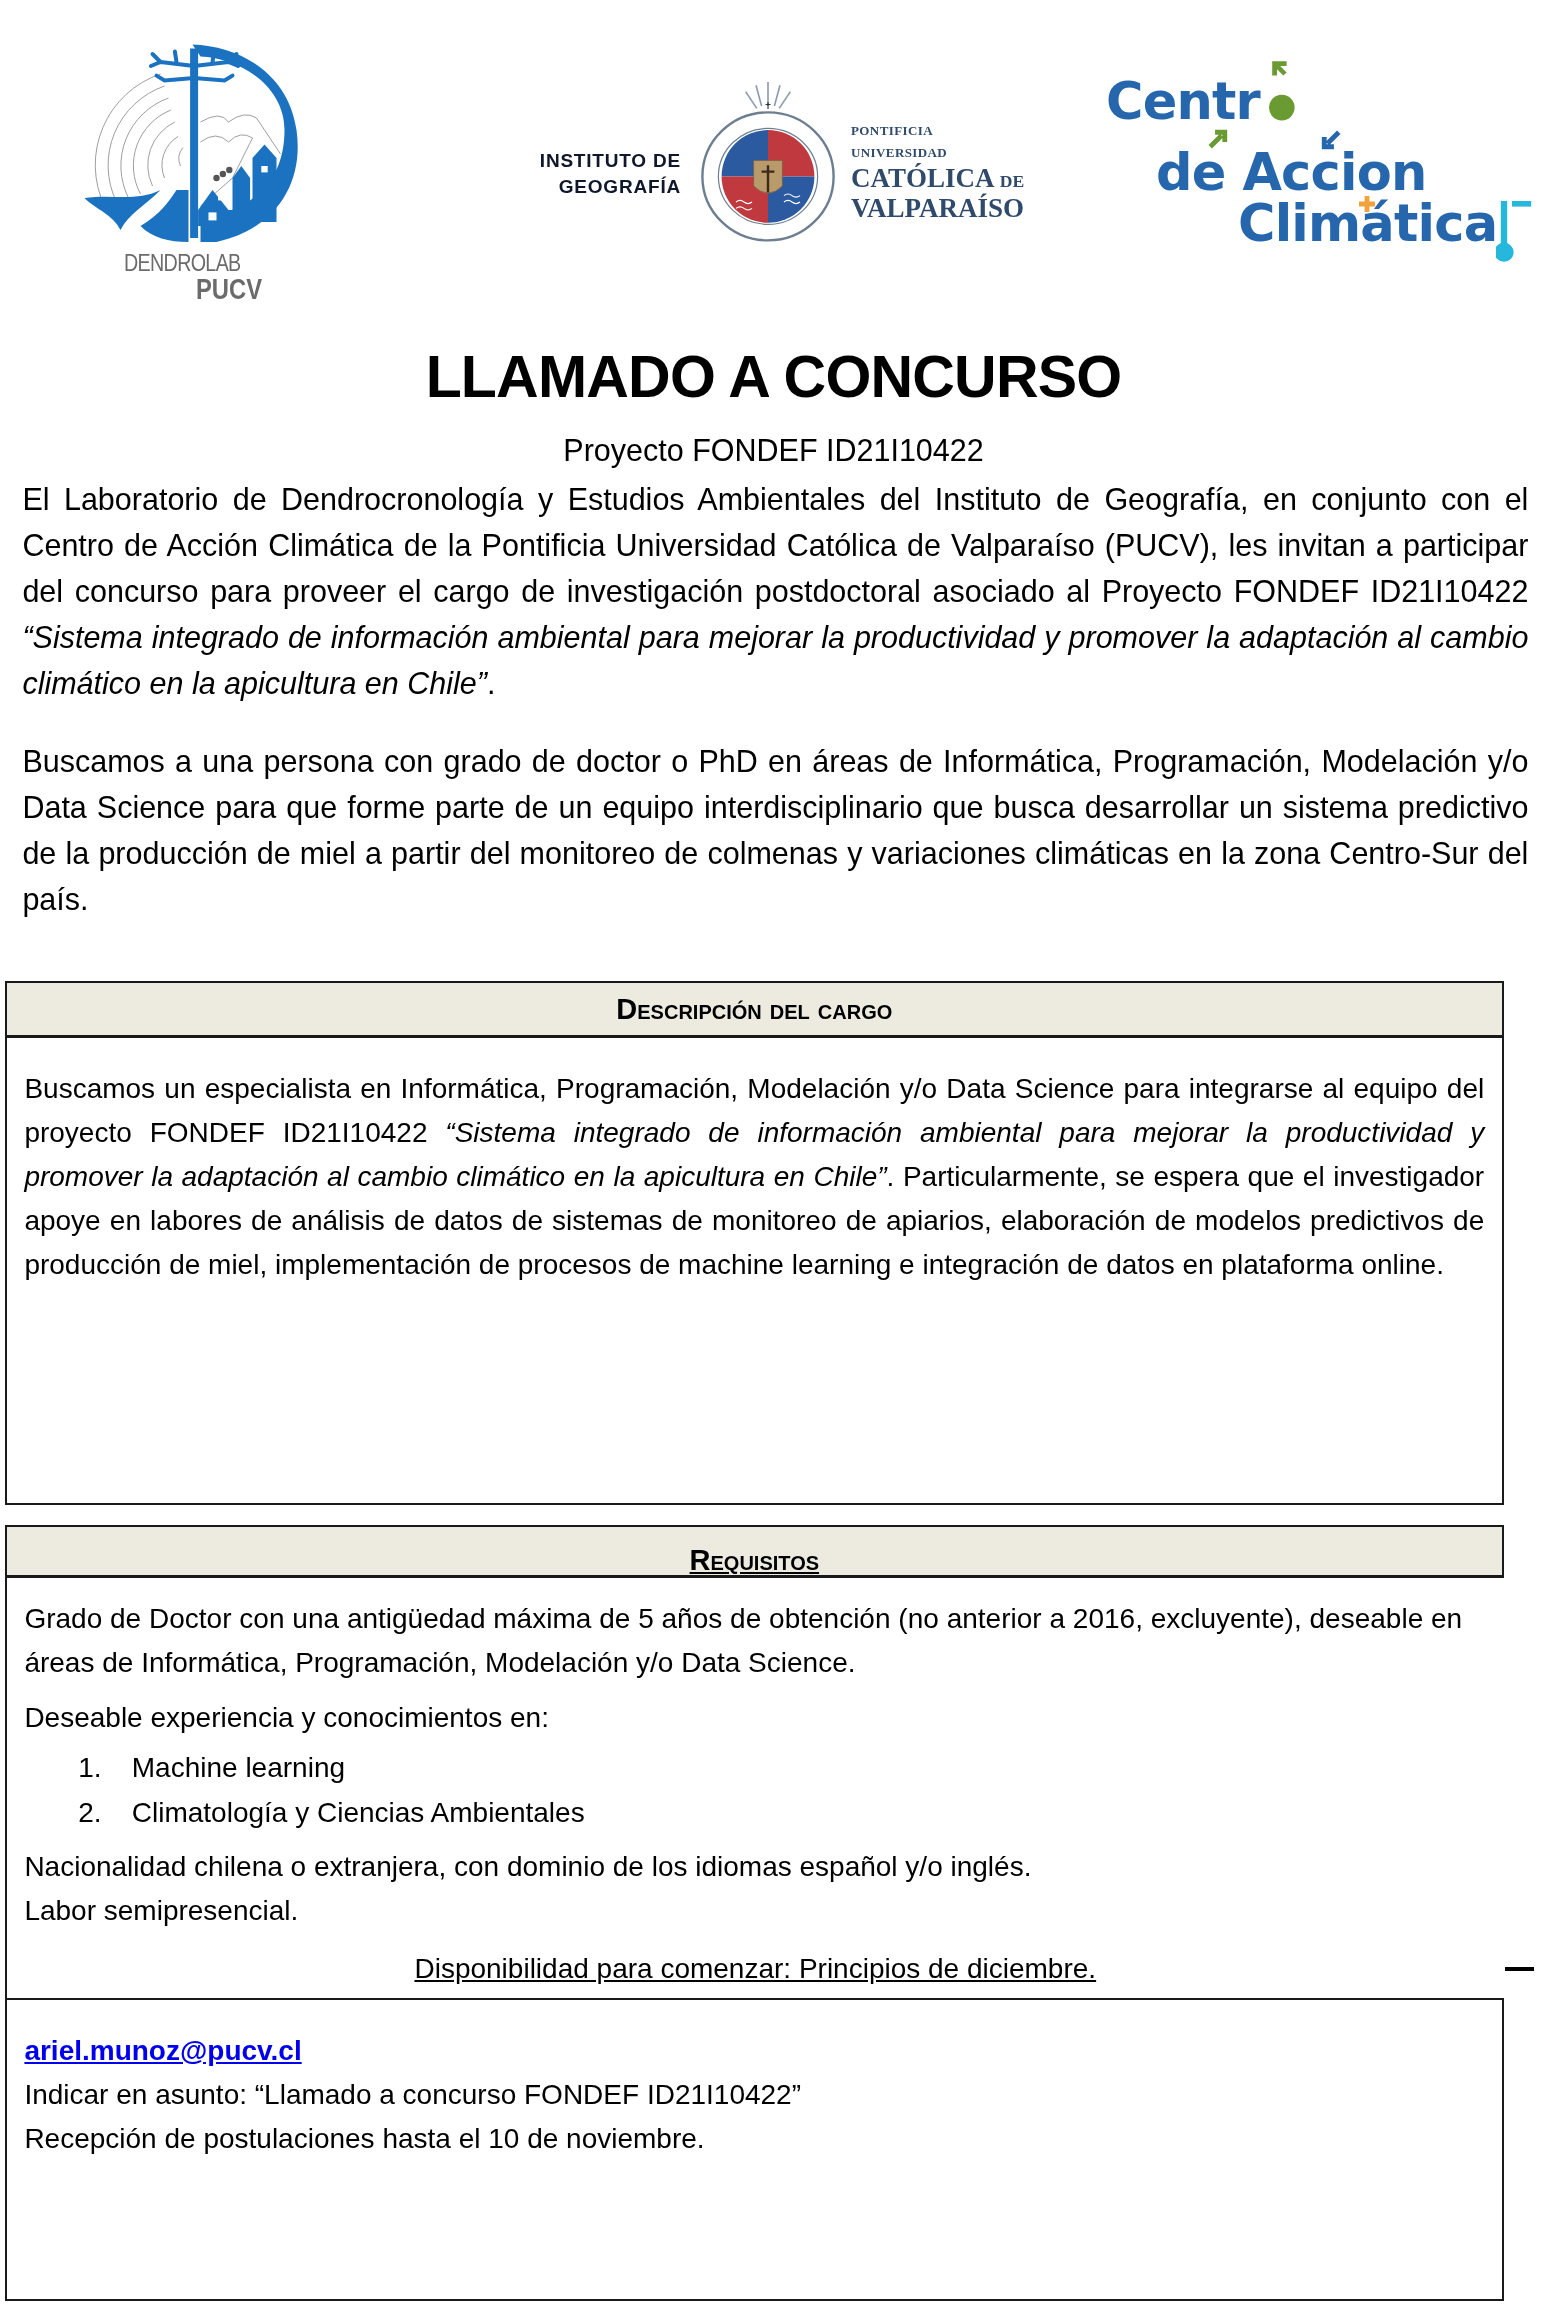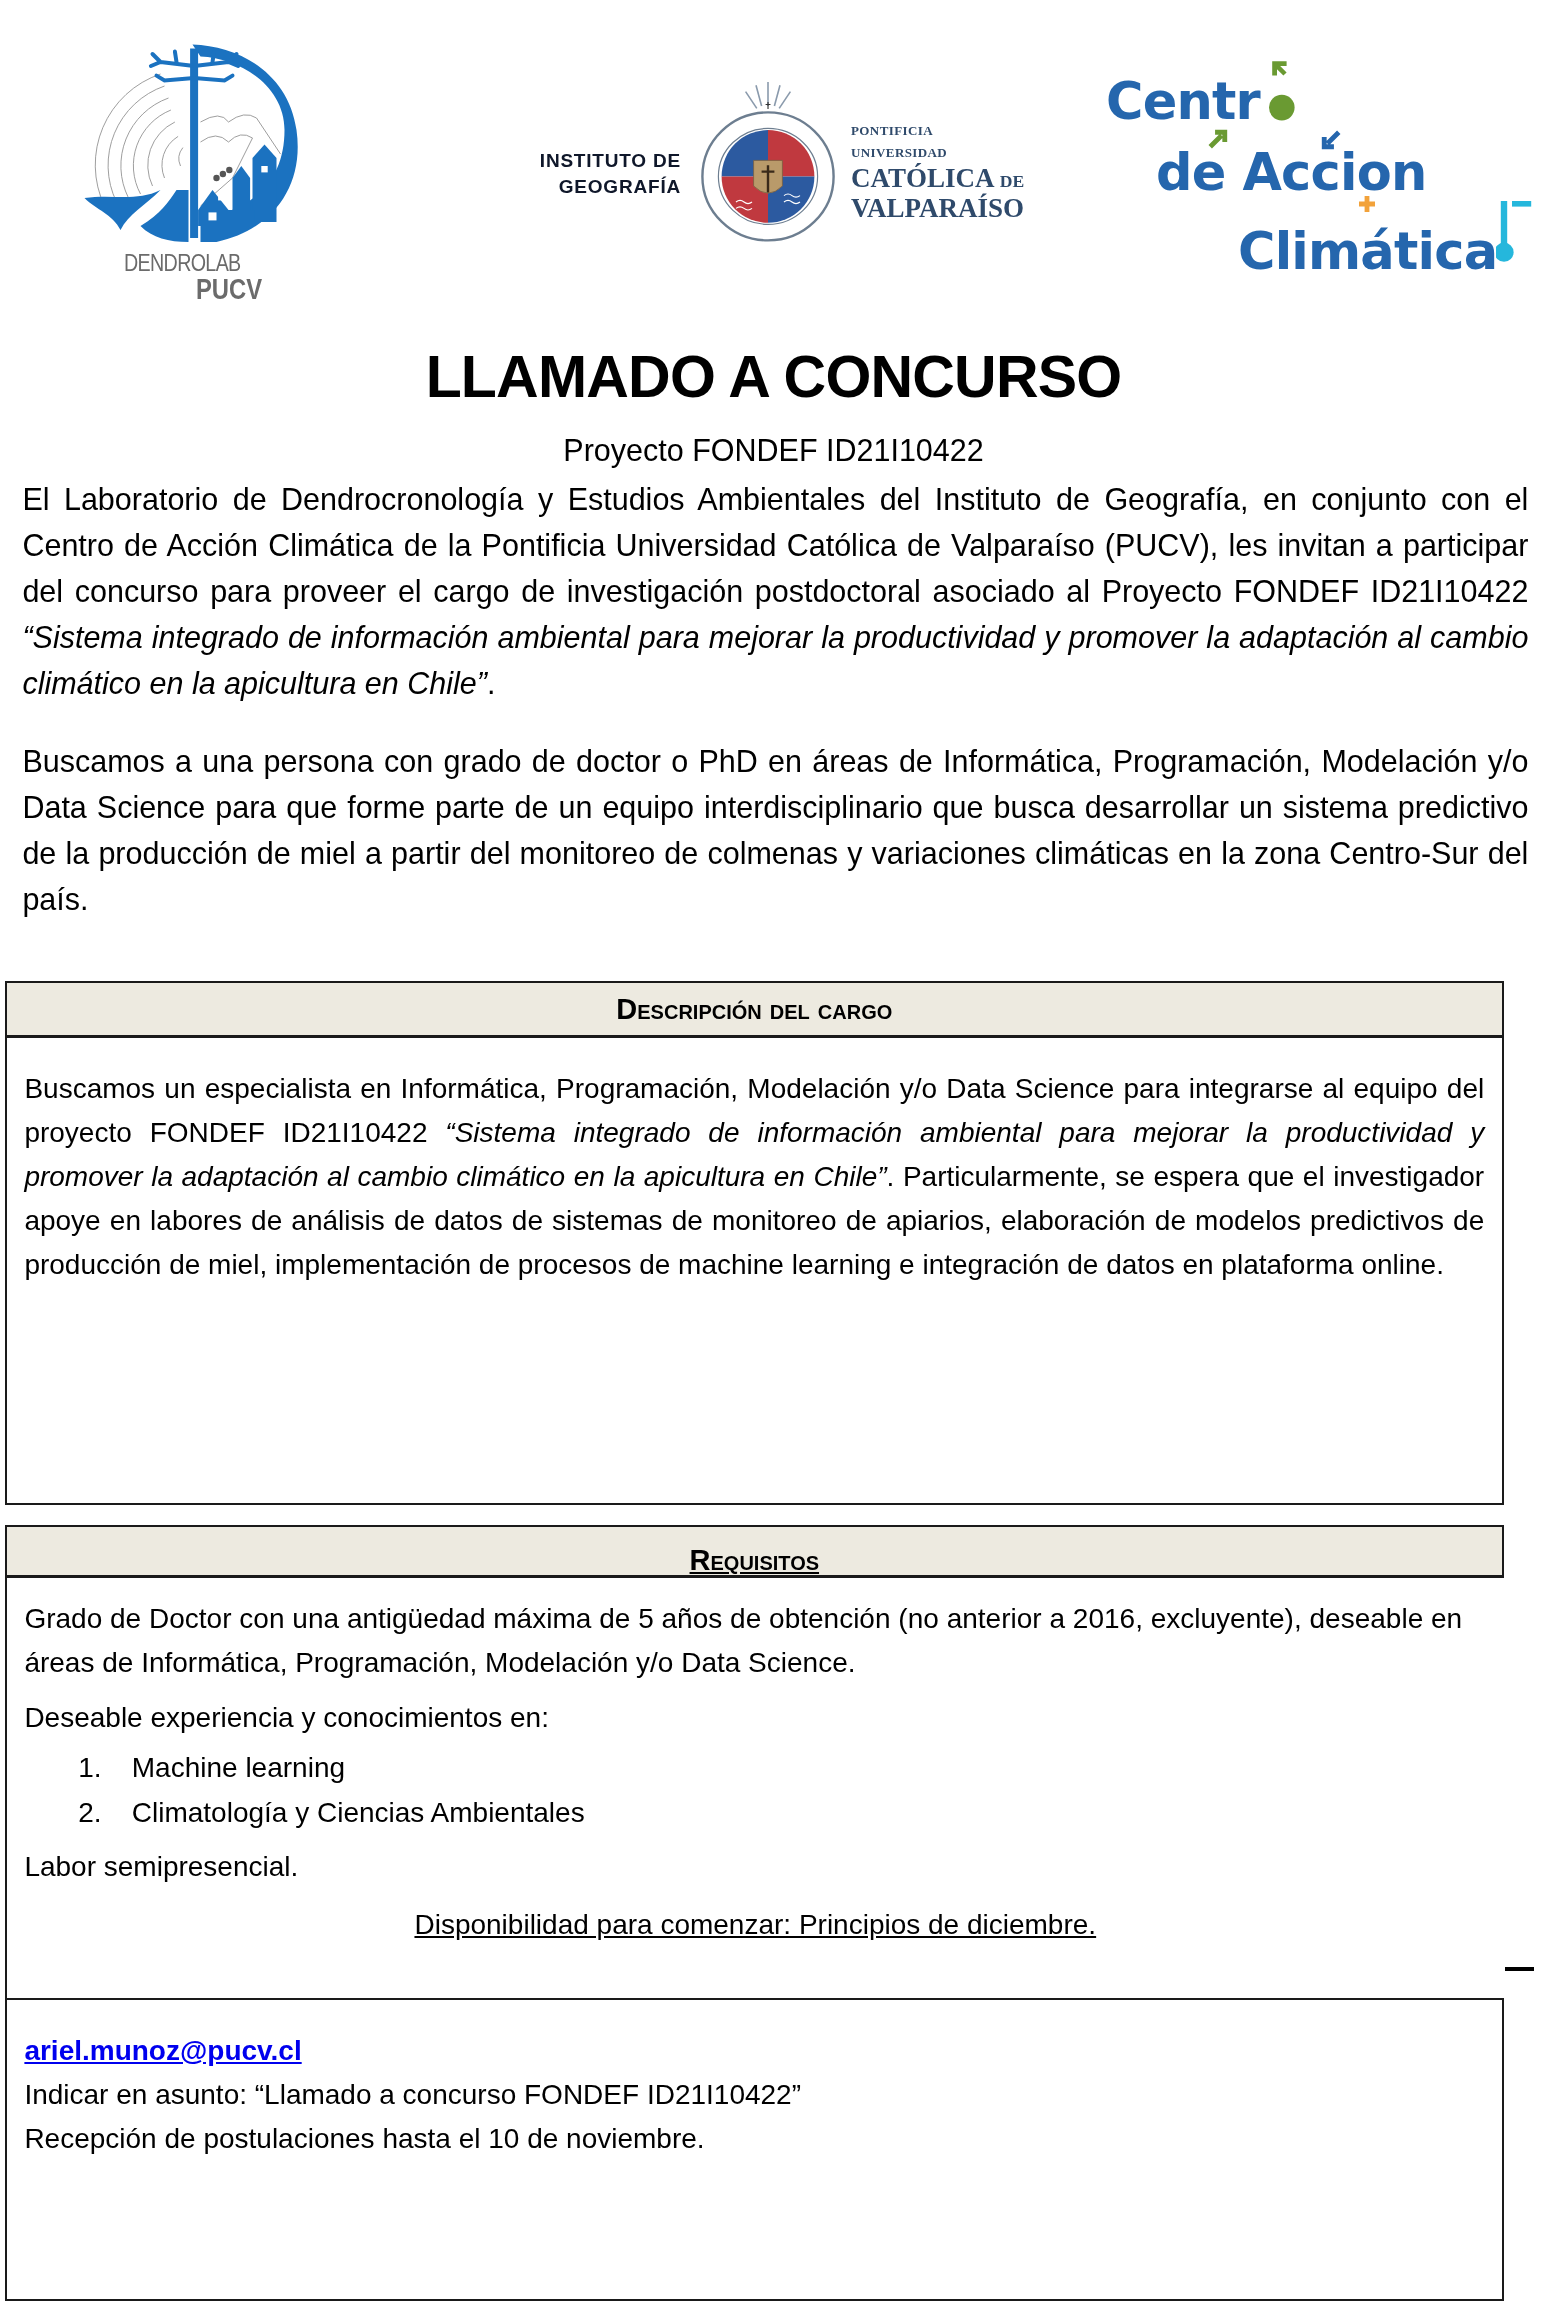--- a/index.html
+++ b/index.html
@@ -163,21 +163,21 @@
     <path d="M22 4 L22 22 L4 22 L4 16 L12 16 L4 8 L8 4 L16 12 L16 4 Z" fill="#6a9a32" transform="rotate(180 13 13)"></path>
     <circle cx="16" cy="62" r="16" fill="#6a9a32"></circle>
   </svg>
   <div class="word" style="left:50px; top:85px;">de Accion</div>
   <svg class="abs" style="left:101px; top:71px;" width="21" height="21" viewBox="0 0 26 26">
     <path d="M4 22 L18 8 M10 4 L22 4 L22 16" stroke="#6a9a32" stroke-width="6" fill="none"></path>
   </svg>
   <svg class="abs" style="left:215px; top:71px;" width="21" height="21" viewBox="0 0 26 26">
     <path d="M22 4 L8 18 M4 10 L4 22 L16 22" stroke="#2566ad" stroke-width="6" fill="none"></path>
   </svg>
-  <div class="word" style="left:132px; top:164px;">Climática</div>
+  <div class="word" style="left:132px; top:136px;">Climática</div>
   <svg class="abs" style="left:253px; top:138px;" width="16" height="16" viewBox="0 0 20 20">
     <path d="M7 0 H13 V7 H20 V13 H13 V20 H7 V13 H0 V7 H7 Z" fill="#f2a23a"></path>
   </svg>
   <svg class="abs" style="left:390px; top:143px;" width="40" height="64" viewBox="0 0 50 80">
     <rect x="6" y="0" width="8" height="58" fill="#25b7dc"></rect>
     <rect x="20" y="0" width="24" height="7" fill="#25b7dc"></rect>
     <circle cx="10" cy="64" r="12" fill="#25b7dc"></circle>
   </svg>
 </div>
 
@@ -198,20 +198,21 @@
 
 <div class="box box-req">
   <div class="box-head">Requisitos</div>
   <div class="box-body">
     <p class="just">Grado de Doctor con una antigüedad máxima de 5 años de obtención (no anterior a 2016, excluyente), deseable en áreas de Informática, Programación, Modelación y/o Data Science.</p>
     <p style="margin-top:11.2px;">Deseable experiencia y conocimientos en:</p>
     <ol>
       <li>Machine learning</li>
       <li>Climatología y Ciencias Ambientales</li>
     </ol>
+    <p>Nacionalidad chilena o extranjera, con dominio de los idiomas español y/o inglés.</p>
     <p>Labor semipresencial.</p>
     <p class="disp">Disponibilidad para comenzar: Principios de diciembre.</p>
   </div>
 </div>
 
 <div class="abs stray-dash"></div>
 
 <div class="box box-contact">
   <div class="box-body">
     <p><a class="email" href="mailto:ariel.munoz@pucv.cl">ariel.munoz@pucv.cl</a></p>

